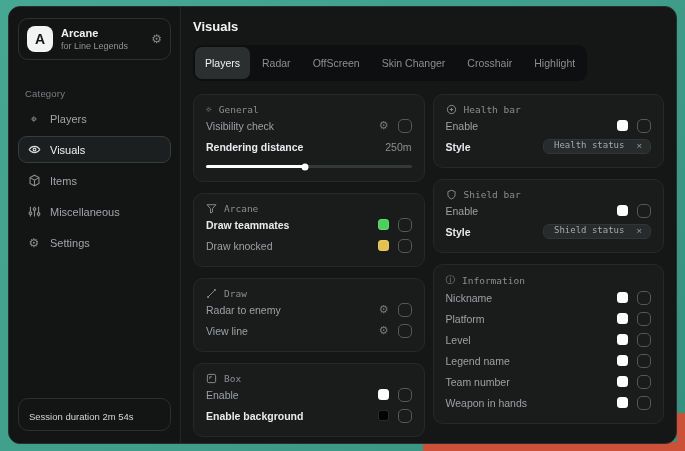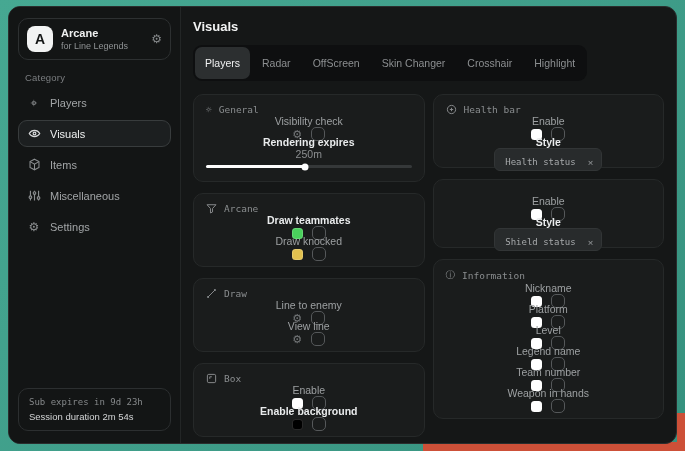--- a/index.html
+++ b/index.html
@@ -19,21 +19,21 @@
              display:flex; flex-direction:column; padding:11px 9px 12px 9px; }
   .app-card { border:1px solid #2d3031; border-radius:10px; padding:7px 8px;
               display:flex; align-items:center; gap:8px; }
   .app-logo { width:26px; height:26px; background:#f2f3f3; color:#141616; border-radius:8px;
               display:flex; align-items:center; justify-content:center;
               font-weight:bold; font-size:14px; }
   .app-text { flex:1; line-height:1.15; }
   .app-name { font-size:11px; font-weight:bold; color:#f0f1f1; }
   .app-sub  { font-size:9px; color:#8f9294; margin-top:2px; }
   .app-gear { color:#85888a; font-size:12px; cursor:pointer; }
-  .category { font-size:9.5px; color:#7b7e80; margin:12px 0 6px 7px; letter-spacing:.2px; }
+  .category { font-size:9.5px; color:#7b7e80; margin:28px 0 6px 7px; letter-spacing:.2px; }
   .nav { display:flex; flex-direction:column; gap:4px; }
   .nav-item { display:flex; align-items:center; gap:9px; height:27px; padding:0 8px;
               border-radius:9px; border:1px solid transparent; color:#a2a5a7;
               font-size:11px; cursor:pointer; }
   .nav-item .nico { width:14px; display:flex; justify-content:center; color:#8b8e90; font-size:12px; }
   .nav-item.active { background:#1c1f20; border-color:#383c3d; color:#eef0f0; }
   .nav-item.active .nico { color:#d8dadb; }
   .side-spacer { flex:1; }
   .footer-card { border:1px solid #2c2f30; border-radius:10px; padding:8px 10px; }
   .footer-l1 { font-family:"DejaVu Sans Mono", monospace; font-size:9px; color:#85888a; }
@@ -46,37 +46,37 @@
             background:#0e0f10; border-radius:9px; padding:2px; }
   .tab { font-size:10.5px; color:#8c8f91; padding:10px 10px; border-radius:7px; cursor:pointer; white-space:nowrap; }
   .tab.active { background:#2c2f30; color:#f0f1f2; }
 
   .columns { margin-top:13px; display:flex; gap:8px; align-items:flex-start; }
   .col { flex:1; display:flex; flex-direction:column; gap:11px; min-width:0; }
   .panel { background:#1a1c1c; border:1px solid #262929; border-radius:10px; padding:9px 12px 10px 12px; }
   .phead { display:flex; align-items:center; gap:7px;
            font-family:"DejaVu Sans Mono", monospace; font-size:9.5px; color:#8a8d8f; }
   .phead .pico { display:flex; align-items:center; color:#8a8d8f; }
-  .prow { height:21px; display:flex; align-items:center; justify-content:space-between;flex-direction:column; }
+  .prow { height:21px; display:flex; align-items:center; justify-content:space-between; }
   .prow:first-of-type { margin-top:6px; }
   .plabel { font-size:10.5px; color:#9da0a2; }
   .plabel.bright { color:#e9ebec; font-weight:bold; }
   .pctrl { display:flex; align-items:center; gap:9px; }
   .gear-btn { color:#75787a; font-size:11px; cursor:pointer; line-height:1; }
   .swatch { width:11px; height:11px; border-radius:3.5px; cursor:pointer;
             box-shadow:inset 0 0 0 1px rgba(255,255,255,.16); }
   .checkbox { width:14px; height:14px; border:1.5px solid #55585a; border-radius:5px;
               background:transparent; cursor:pointer; }
   .pvalue { font-size:10.5px; color:#8c8f91; }
   .slider { position:relative; height:3px; background:#353839; border-radius:2px; margin:8px 0 3px 0; cursor:pointer; }
   .slider-fill { position:absolute; left:0; top:0; bottom:0; background:#fdfdfd; border-radius:2px; }
   .slider-thumb { position:absolute; top:50%; transform:translate(-50%,-50%); width:7px; height:7px;
                   background:#ffffff; border-radius:50%; }
   .select { display:flex; align-items:flex-end; gap:12px; background:#282b2c; border:1px solid #323536;
-            border-radius:6px; padding:8px 8px 3px 10px; cursor:pointer; }
+            border-radius:6px; padding:0 8px 3px 10px; cursor:pointer; }
   .select-value { font-family:"DejaVu Sans Mono", monospace; font-size:9px; color:#a6a9ab; }
   .select-x { font-size:9.5px; color:#9a9da0; cursor:pointer; line-height:1; }
   svg { display:block; }
 </style>
 </head>
 <body>
 
 <div class="stage">
   <div class="bg-red"></div>
   <div class="bg-red2"></div>
@@ -131,21 +131,20 @@
         </div>
         <div class="nav-item">
           <span class="nico">⚙</span>
           <span>Settings</span>
         </div>
       </div>
 
       <div class="side-spacer"></div>
 
       <div class="footer-card">
-        <div class="footer-l1">Sub expires in 9d 23h</div>
         <div class="footer-l2">Session duration 2m 54s</div>
       </div>
     </div>
 
     <div class="main">
       <div class="main-title">Visuals</div>
 
       <div class="tabbar">
         <div class="tab active">Players</div>
         <div class="tab">Radar</div>
@@ -165,21 +164,21 @@
               <span>General</span>
             </div>
             <div class="prow">
               <span class="plabel">Visibility check</span>
               <span class="pctrl">
                 <span class="gear-btn">⚙</span>
                 <span class="checkbox"></span>
               </span>
             </div>
             <div class="prow">
-              <span class="plabel bright">Rendering expires</span>
+              <span class="plabel bright">Rendering distance</span>
               <span class="pvalue">250m</span>
             </div>
             <div class="slider">
               <span class="slider-fill" style="width: 48%;"></span>
               <span class="slider-thumb" style="left: 48%;"></span>
             </div>
           </div>
 
           <div class="panel">
             <div class="phead">
@@ -211,21 +210,21 @@
               <span class="pico">
                 <svg width="11" height="11" viewBox="0 0 16 16" fill="none" stroke="currentColor" stroke-width="1.4">
                   <path d="M3 13L13 3"></path>
                   <circle cx="3" cy="13" r="1.5" fill="currentColor" stroke="none"></circle>
                   <circle cx="13" cy="3" r="1.5" fill="currentColor" stroke="none"></circle>
                 </svg>
               </span>
               <span>Draw</span>
             </div>
             <div class="prow">
-              <span class="plabel">Line to enemy</span>
+              <span class="plabel">Radar to enemy</span>
               <span class="pctrl">
                 <span class="gear-btn">⚙</span>
                 <span class="checkbox"></span>
               </span>
             </div>
             <div class="prow">
               <span class="plabel">View line</span>
               <span class="pctrl">
                 <span class="gear-btn">⚙</span>
                 <span class="checkbox"></span>
@@ -282,20 +281,28 @@
             <div class="prow">
               <span class="plabel bright">Style</span>
               <span class="select">
                 <span class="select-value">Health status</span>
                 <span class="select-x">×</span>
               </span>
             </div>
           </div>
 
           <div class="panel">
+            <div class="phead">
+              <span class="pico">
+                <svg width="11" height="11" viewBox="0 0 16 16" fill="none" stroke="currentColor" stroke-width="1.4">
+                  <path d="M8 1.8l5.2 2v4.4c0 3.2-2.2 5.2-5.2 6.3-3-1.1-5.2-3.1-5.2-6.3V3.8z"></path>
+                </svg>
+              </span>
+              <span>Shield bar</span>
+            </div>
             <div class="prow">
               <span class="plabel">Enable</span>
               <span class="pctrl">
                 <span class="swatch" style="background: rgb(255, 255, 255);"></span>
                 <span class="checkbox"></span>
               </span>
             </div>
             <div class="prow">
               <span class="plabel bright">Style</span>
               <span class="select">

